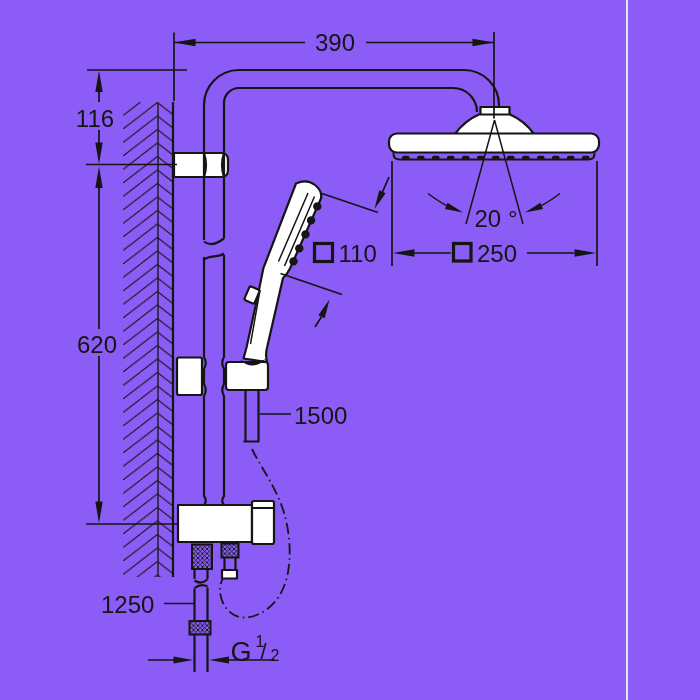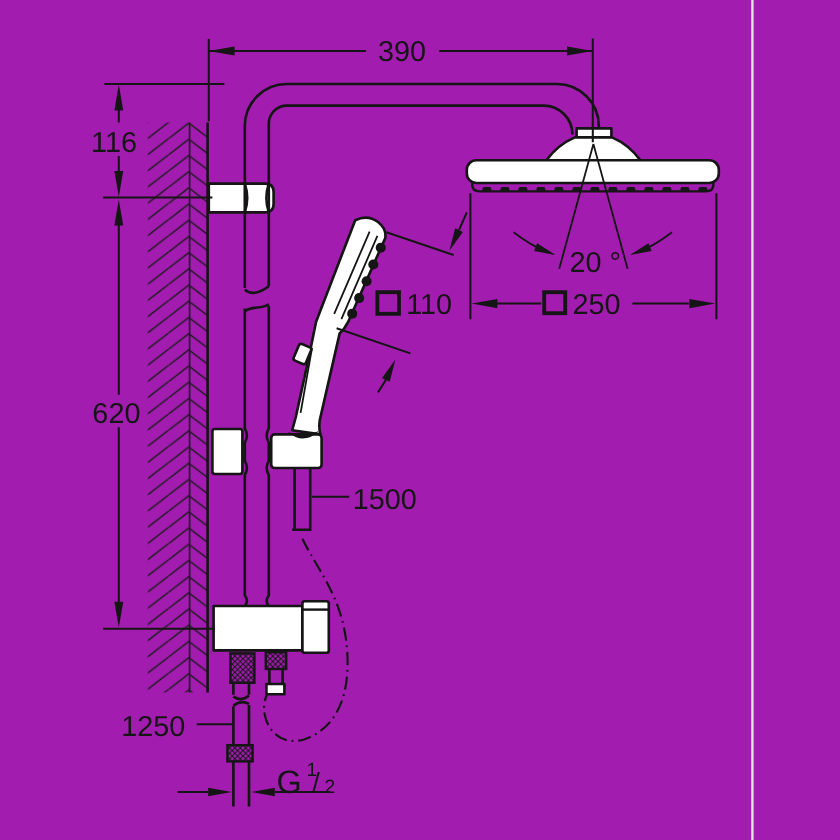--- a/index.html
+++ b/index.html
@@ -1,16 +1,16 @@
 <!DOCTYPE html>
 <html><head>
 <meta charset="utf-8">
 <style>
   html,body{margin:0;padding:0;background:#ffffff;}
-  .stage{width:700px;height:700px;position:relative;background:#a21caf;overflow:hidden;}
+  .stage{width:700px;height:700px;position:relative;background:#8b5cf6;overflow:hidden;}
   svg{display:block;}
   text{font-family:"Liberation Sans","DejaVu Sans",sans-serif;fill:#151515;}
   .dim{font-size:24px;}
   .dimS{font-size:16px;}
   .dimSl{font-size:22px;}
   .dimG{font-size:27px;}
   .ln{stroke:#151515;stroke-width:1.7;fill:none;}
   .thin{stroke:#151515;stroke-width:1.5;fill:none;}
   .draw{stroke:#151515;stroke-width:2.2;fill:none;stroke-linejoin:round;}
   .drawF{stroke:#151515;stroke-width:2.2;fill:#ffffff;stroke-linejoin:round;}

